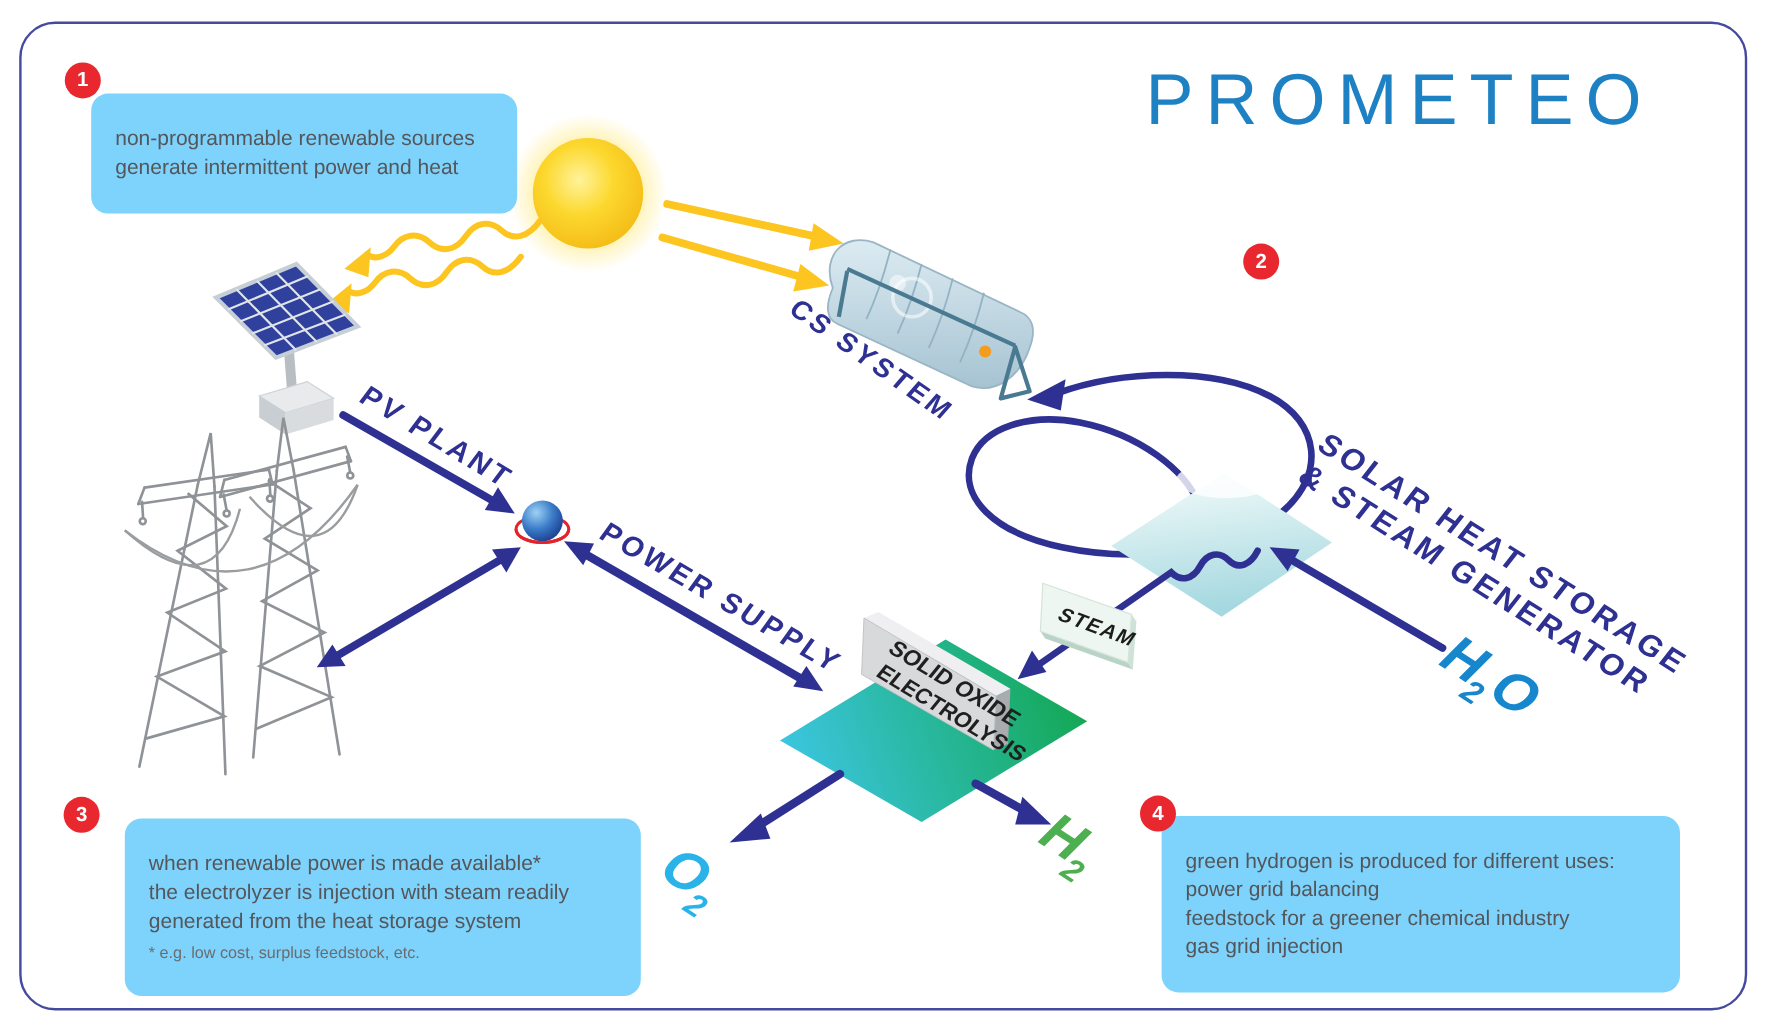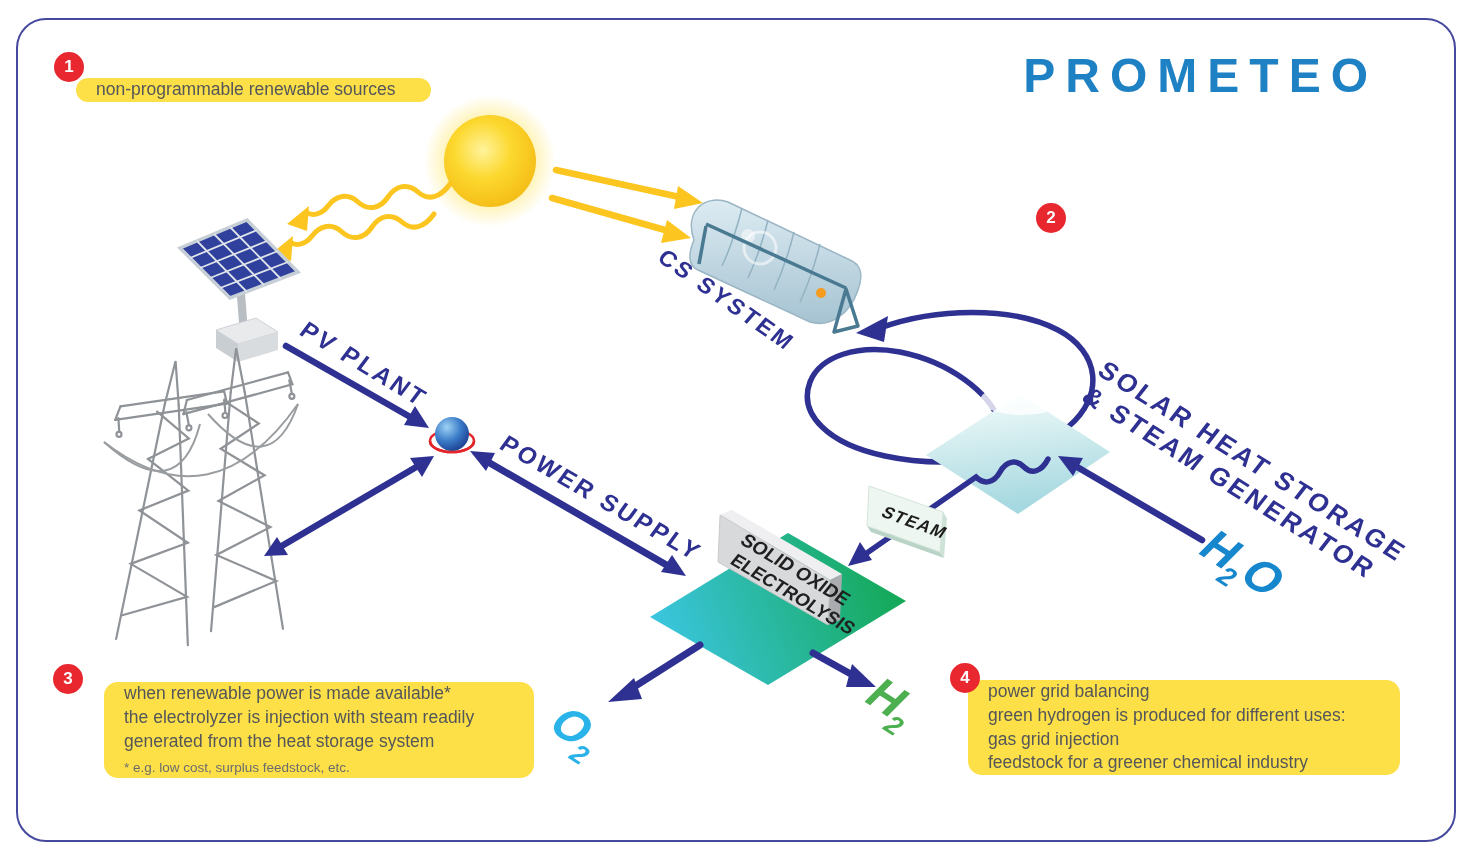--- a/index.html
+++ b/index.html
@@ -1,23 +1,23 @@
 <!DOCTYPE html>
 <html><head>
 <meta charset="utf-8">
 <style>
   html,body{margin:0;padding:0;background:#fff;width:1472px;height:860px;overflow:hidden;
     font-family:"Liberation Sans", sans-serif;}
   .stage{position:relative;width:1472px;height:860px;background:#fff;}
   .frame{position:absolute;left:16px;top:18px;width:1436px;height:820px;
     border:2px solid #464a9e;border-radius:30px;}
   svg.canvas{position:absolute;left:0;top:0;}
-  .title{position:absolute;top:48px;right:94px;font-size:48px;font-weight:700;
+  .title{position:absolute;top:48px;right:94px;font-size:60px;font-weight:400;
     letter-spacing:10px;color:#1d81c4;white-space:nowrap;}
-  .callout{position:absolute;background:#fde047;border-radius:14px;padding:0 20px;
+  .callout{position:absolute;background:#7dd3fc;border-radius:14px;padding:26px 20px;
     color:#54565a;font-size:17.5px;line-height:1.36;}
   .callout .ln{white-space:nowrap;}
   .callout .foot{font-size:13.5px;color:#6b6c6f;margin-top:6px;white-space:nowrap;}
   .badge{position:absolute;width:30px;height:30px;border-radius:50%;background:#e8282e;
     color:#fff;font-size:17px;font-weight:bold;display:flex;align-items:center;
     justify-content:center;z-index:5;}
 </style>
 </head>
 <body>
 
@@ -224,33 +224,34 @@
       <text x="0" y="0" font-size="46">H</text>
       <text x="34" y="13" font-size="27">2</text>
     </g>
   </svg>
 
   <div class="title">PROMETEO</div>
 
   <div class="badge" style="left:54px;top:52px;">1</div>
   <div class="callout" style="left:76px;top:78px;width:315px;">
     <div class="ln">non-programmable renewable sources</div>
+    <div class="ln">generate intermittent power and heat</div>
   </div>
 
   <div class="badge" style="left:1036px;top:203px;">2</div>
 
   <div class="badge" style="left:53px;top:664px;">3</div>
   <div class="callout" style="left:72px;top:682px;width:390px;margin-left:32px;">
     <div class="ln">when renewable power is made available*</div>
     <div class="ln">the electrolyzer is injection with steam readily</div>
     <div class="ln">generated from the heat storage system</div>
     <div class="foot">* e.g. low cost, surplus feedstock, etc.</div>
   </div>
 
   <div class="badge" style="left:950px;top:663px;">4</div>
   <div class="callout" style="left:968px;top:680px;width:392px;">
+    <div class="ln">green hydrogen is produced for different uses:</div>
     <div class="ln">power grid balancing</div>
-    <div class="ln">green hydrogen is produced for different uses:</div>
+    <div class="ln">feedstock for a greener chemical industry</div>
     <div class="ln">gas grid injection</div>
-    <div class="ln">feedstock for a greener chemical industry</div>
   </div>
 
 </div>
 
 </body></html>

